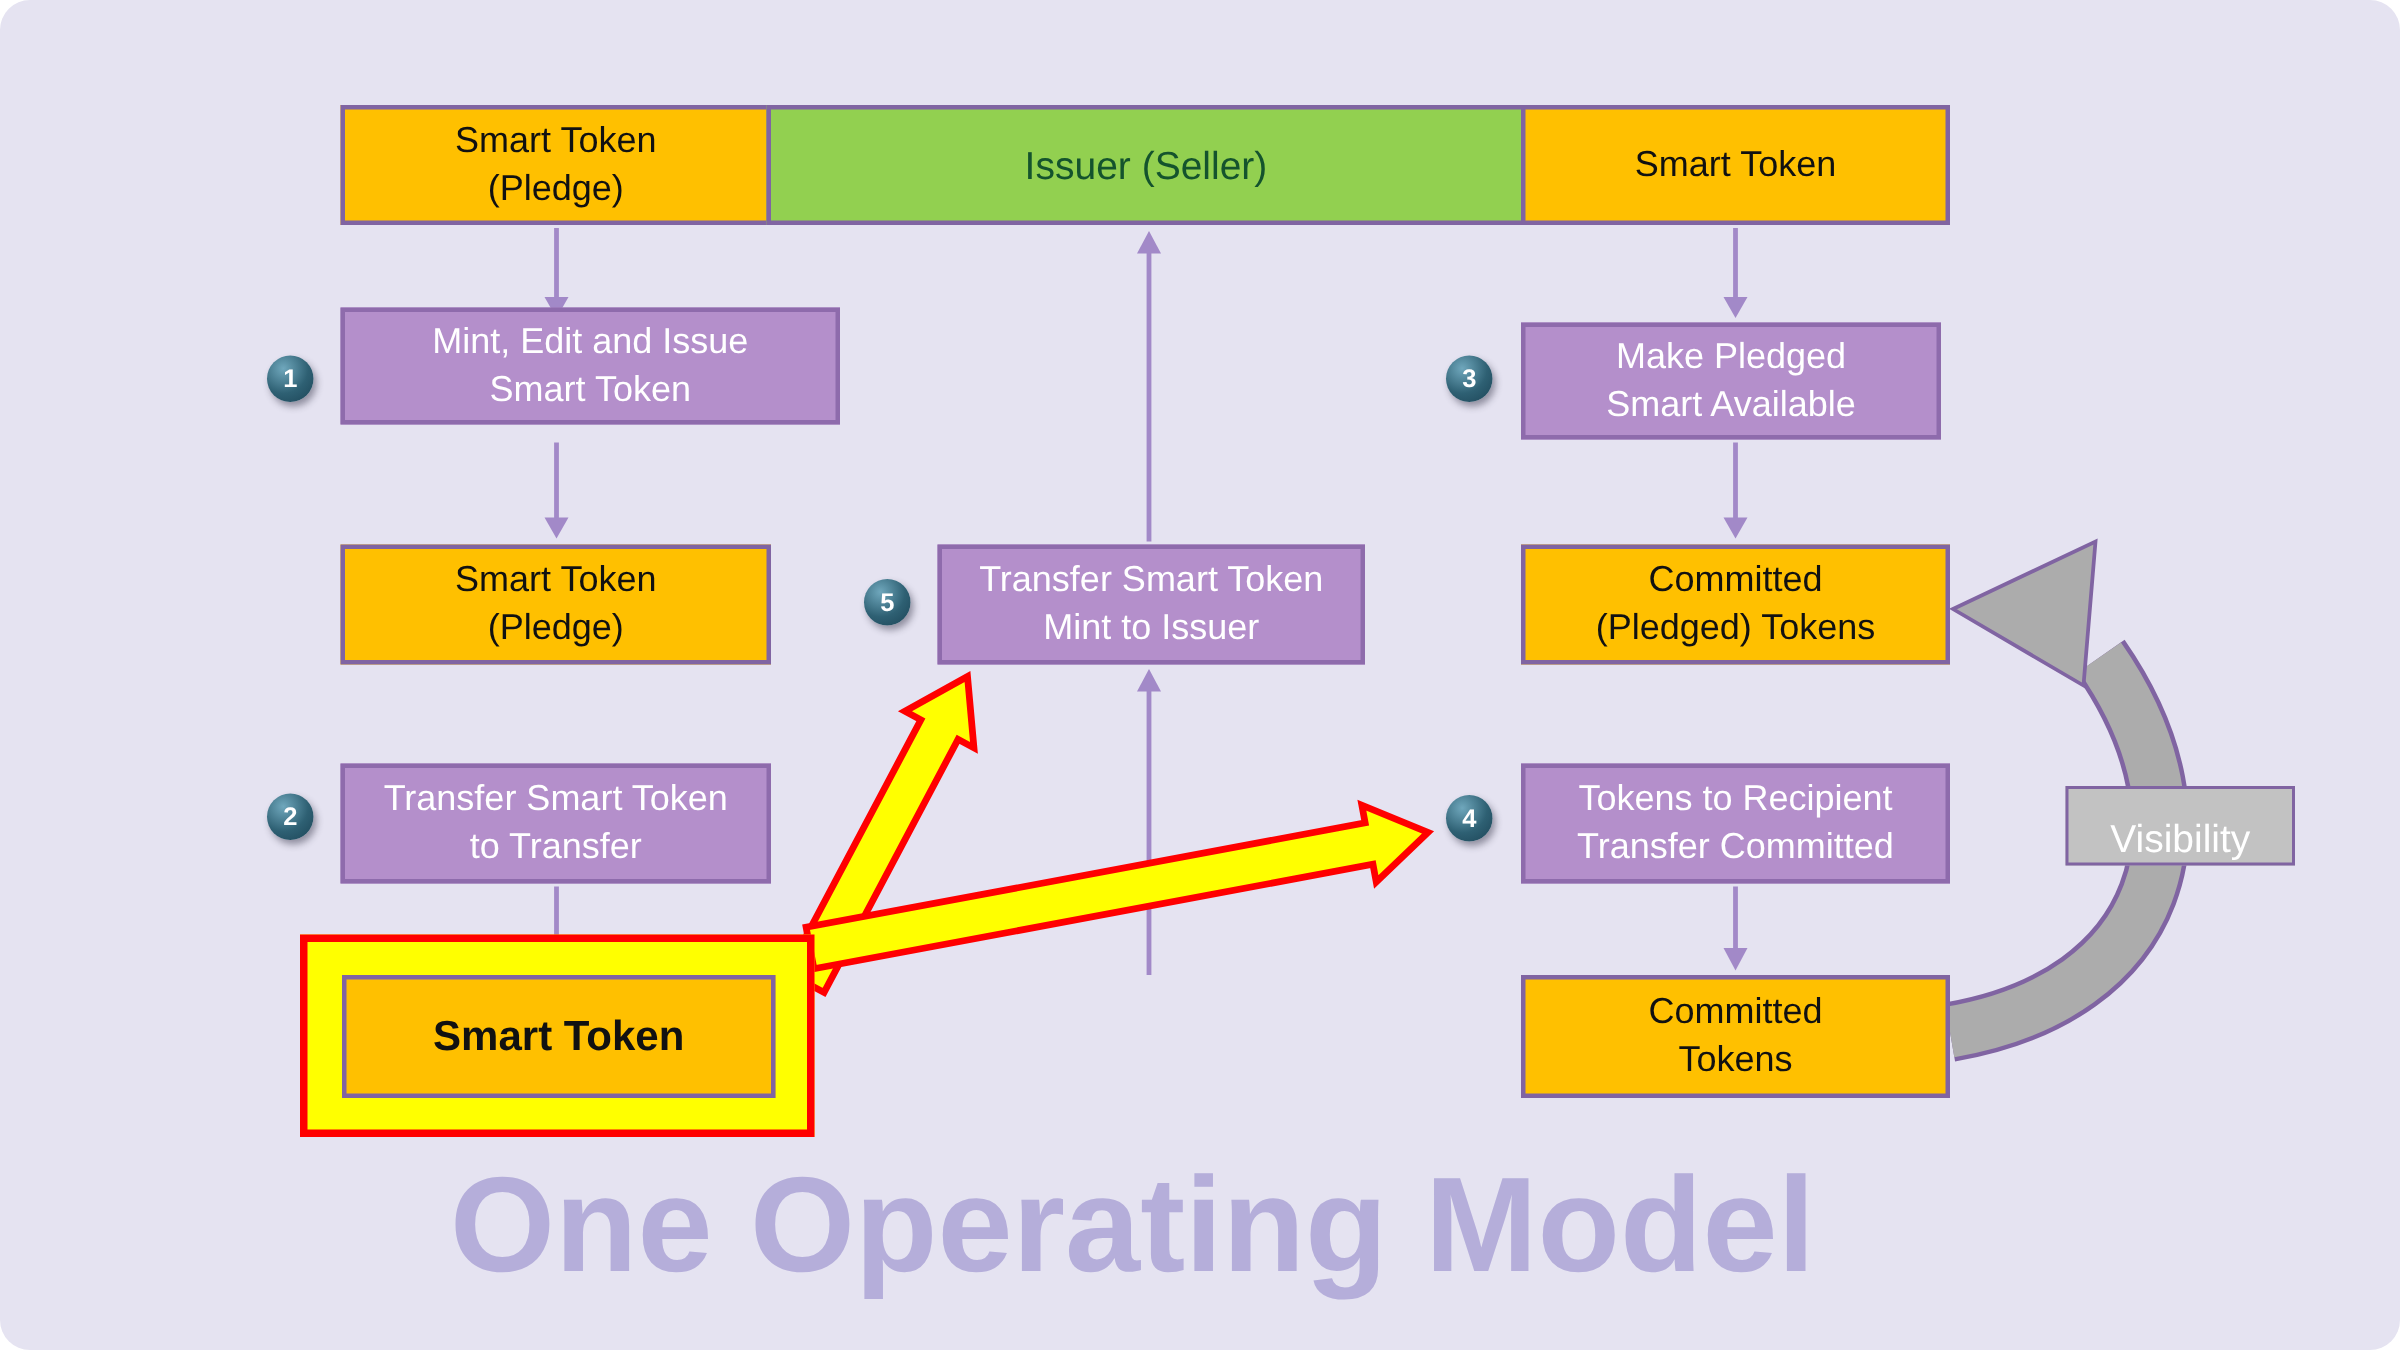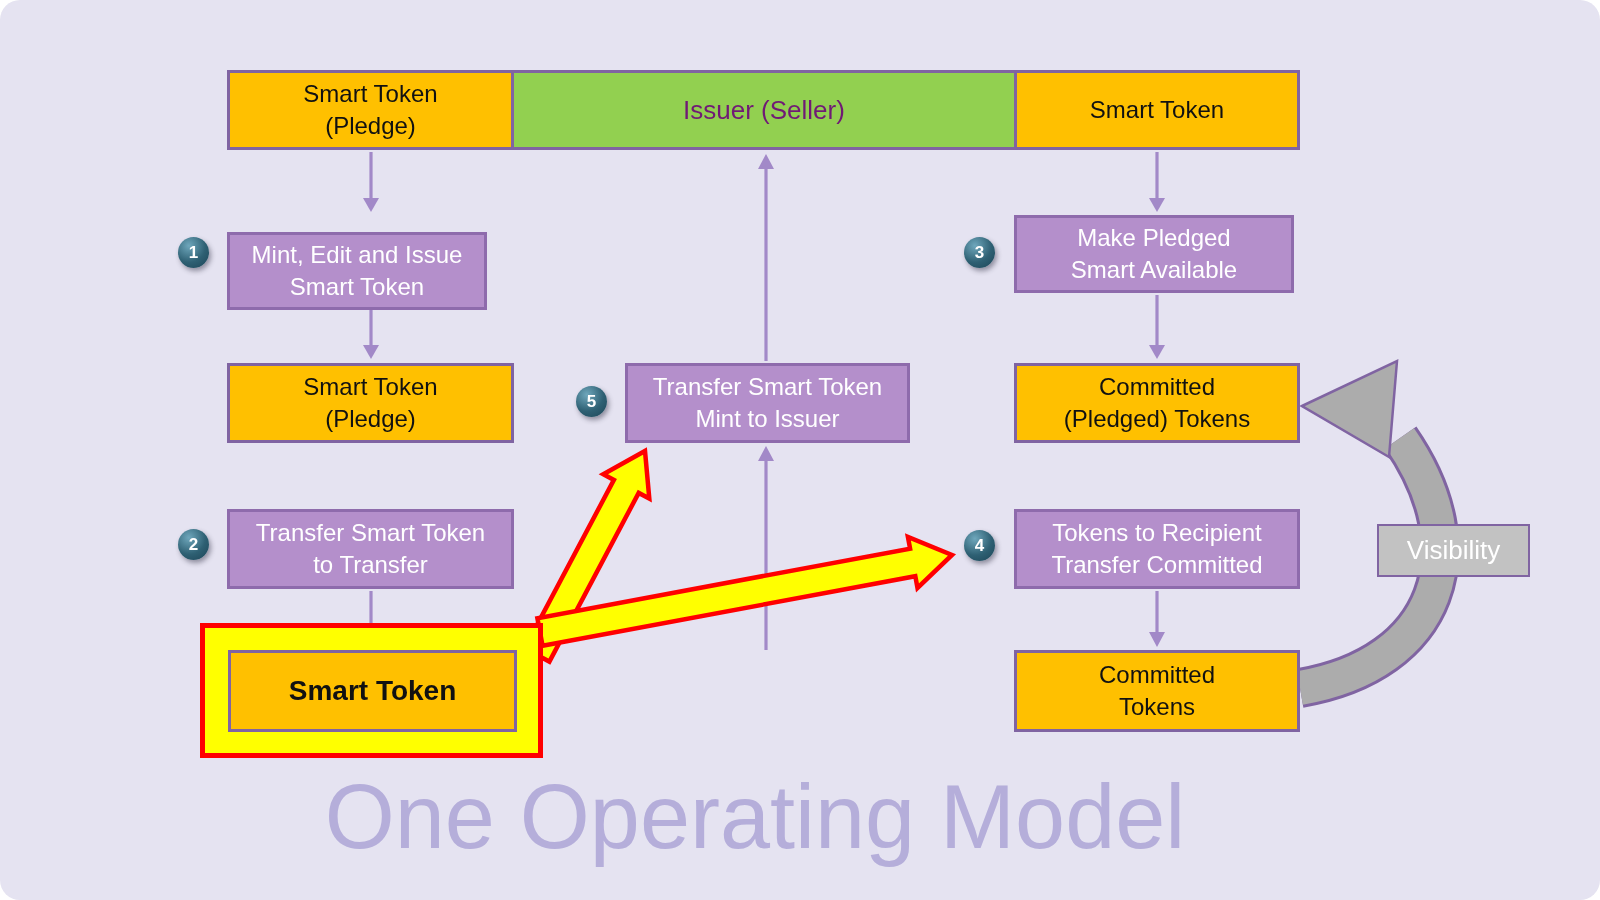--- a/index.html
+++ b/index.html
@@ -17,21 +17,21 @@
     border-radius:20px;
   }
   .layer{position:absolute; left:0; top:0; width:1600px; height:900px; pointer-events:none;}
   .under{z-index:1;} .over{z-index:3;}
   .box{
     position:absolute; box-sizing:border-box;
     display:flex; flex-direction:column; align-items:center; justify-content:center;
     text-align:center; line-height:1.32; z-index:2;
   }
   .orange-box{ background:var(--orange); border:3px solid var(--box_border); color:#111; font-size:24px; }
-  .green-box{ background:var(--green); border:3px solid var(--box_border); color:#701a75; font-size:26px; }
+  .green-box{ background:var(--green); border:3px solid var(--box_border); color:#14532d; font-size:26px; }
   .step-box{ background:var(--purple_fill); border:3px solid var(--purple_border); color:#fff; font-size:24px; }
   .badge{
     position:absolute; width:31px; height:31px; border-radius:50%; z-index:5;
     background:radial-gradient(circle at 35% 28%, var(--badge_light) 0%, var(--badge_mid) 55%, var(--badge_dark) 100%);
     color:#fff; font-size:17px; font-weight:bold;
     display:flex; align-items:center; justify-content:center;
     box-shadow:2px 3px 5px rgba(40,40,60,0.45);
   }
   .highlight-frame{
     position:absolute; left:200px; top:623px; width:343px; height:135px; z-index:4;
@@ -39,25 +39,25 @@
   }
   .highlight-inner{
     position:absolute; left:23px; top:22px; width:289px; height:82px; box-sizing:border-box;
     background:var(--orange); border:3px solid var(--box_border);
     display:flex; align-items:center; justify-content:center;
     color:#111; font-size:28px; font-weight:bold;
   }
   .visibility-label{
     position:absolute; left:1377px; top:524px; width:153px; height:53px; z-index:2;
     background:var(--gray_label); border:2px solid var(--box_border); box-sizing:border-box;
-    display:flex; align-items:center; justify-content:center; color:#fff; font-size:26px;
+    display:flex; align-items:flex-end; justify-content:center; color:#fff; font-size:26px;
   }
   .page-title{
     position:absolute; left:0; top:768px; width:1510px; z-index:0;
-    text-align:center; color:var(--title_text); font-size:90px; font-weight:400;
+    text-align:center; color:var(--title_text); font-size:90px; font-weight:700;
     letter-spacing:0px; line-height:1.1;
   }
   .conn{ stroke:var(--connector); stroke-width:3.2; fill:none; }
   .conn-head{ fill:var(--connector); stroke:none; }
   .curve-outline{ stroke:var(--box_border); stroke-width:40; fill:none; }
   .curve-fill{ stroke:var(--gray_arrow); stroke-width:34; fill:none; }
   .curve-head{ fill:var(--gray_arrow); stroke:var(--box_border); stroke-width:2.5; }
   .flash{ fill:var(--highlight_yellow); stroke:var(--highlight_red); stroke-width:4.5; stroke-linejoin:miter; }
 </style>
 </head>
@@ -108,21 +108,21 @@
     <span>Smart Token</span>
     <span>(Pledge)</span>
   </div>
   <div class="box green-box" style="left:511px; top:70px; width:506px; height:80px;">
     <span>Issuer (Seller)</span>
   </div>
   <div class="box orange-box" style="left:1014px; top:70px; width:286px; height:80px;">
     <span>Smart Token</span>
   </div>
 
-  <div class="box step-box" style="left:227px; top:232px; width:260px; height:78px;text-align:center;">
+  <div class="box step-box" style="left:227px; top:205px; width:333px; height:78px;text-align:center;">
     <span>Mint, Edit and Issue</span>
     <span>Smart Token</span>
   </div>
   <div class="box step-box" style="left:1014px; top:215px; width:280px; height:78px;">
     <span>Make Pledged</span>
     <span>Smart Available</span>
   </div>
 
   <div class="box orange-box" style="left:227px; top:363px; width:287px; height:80px;">
     <span>Smart Token</span>

